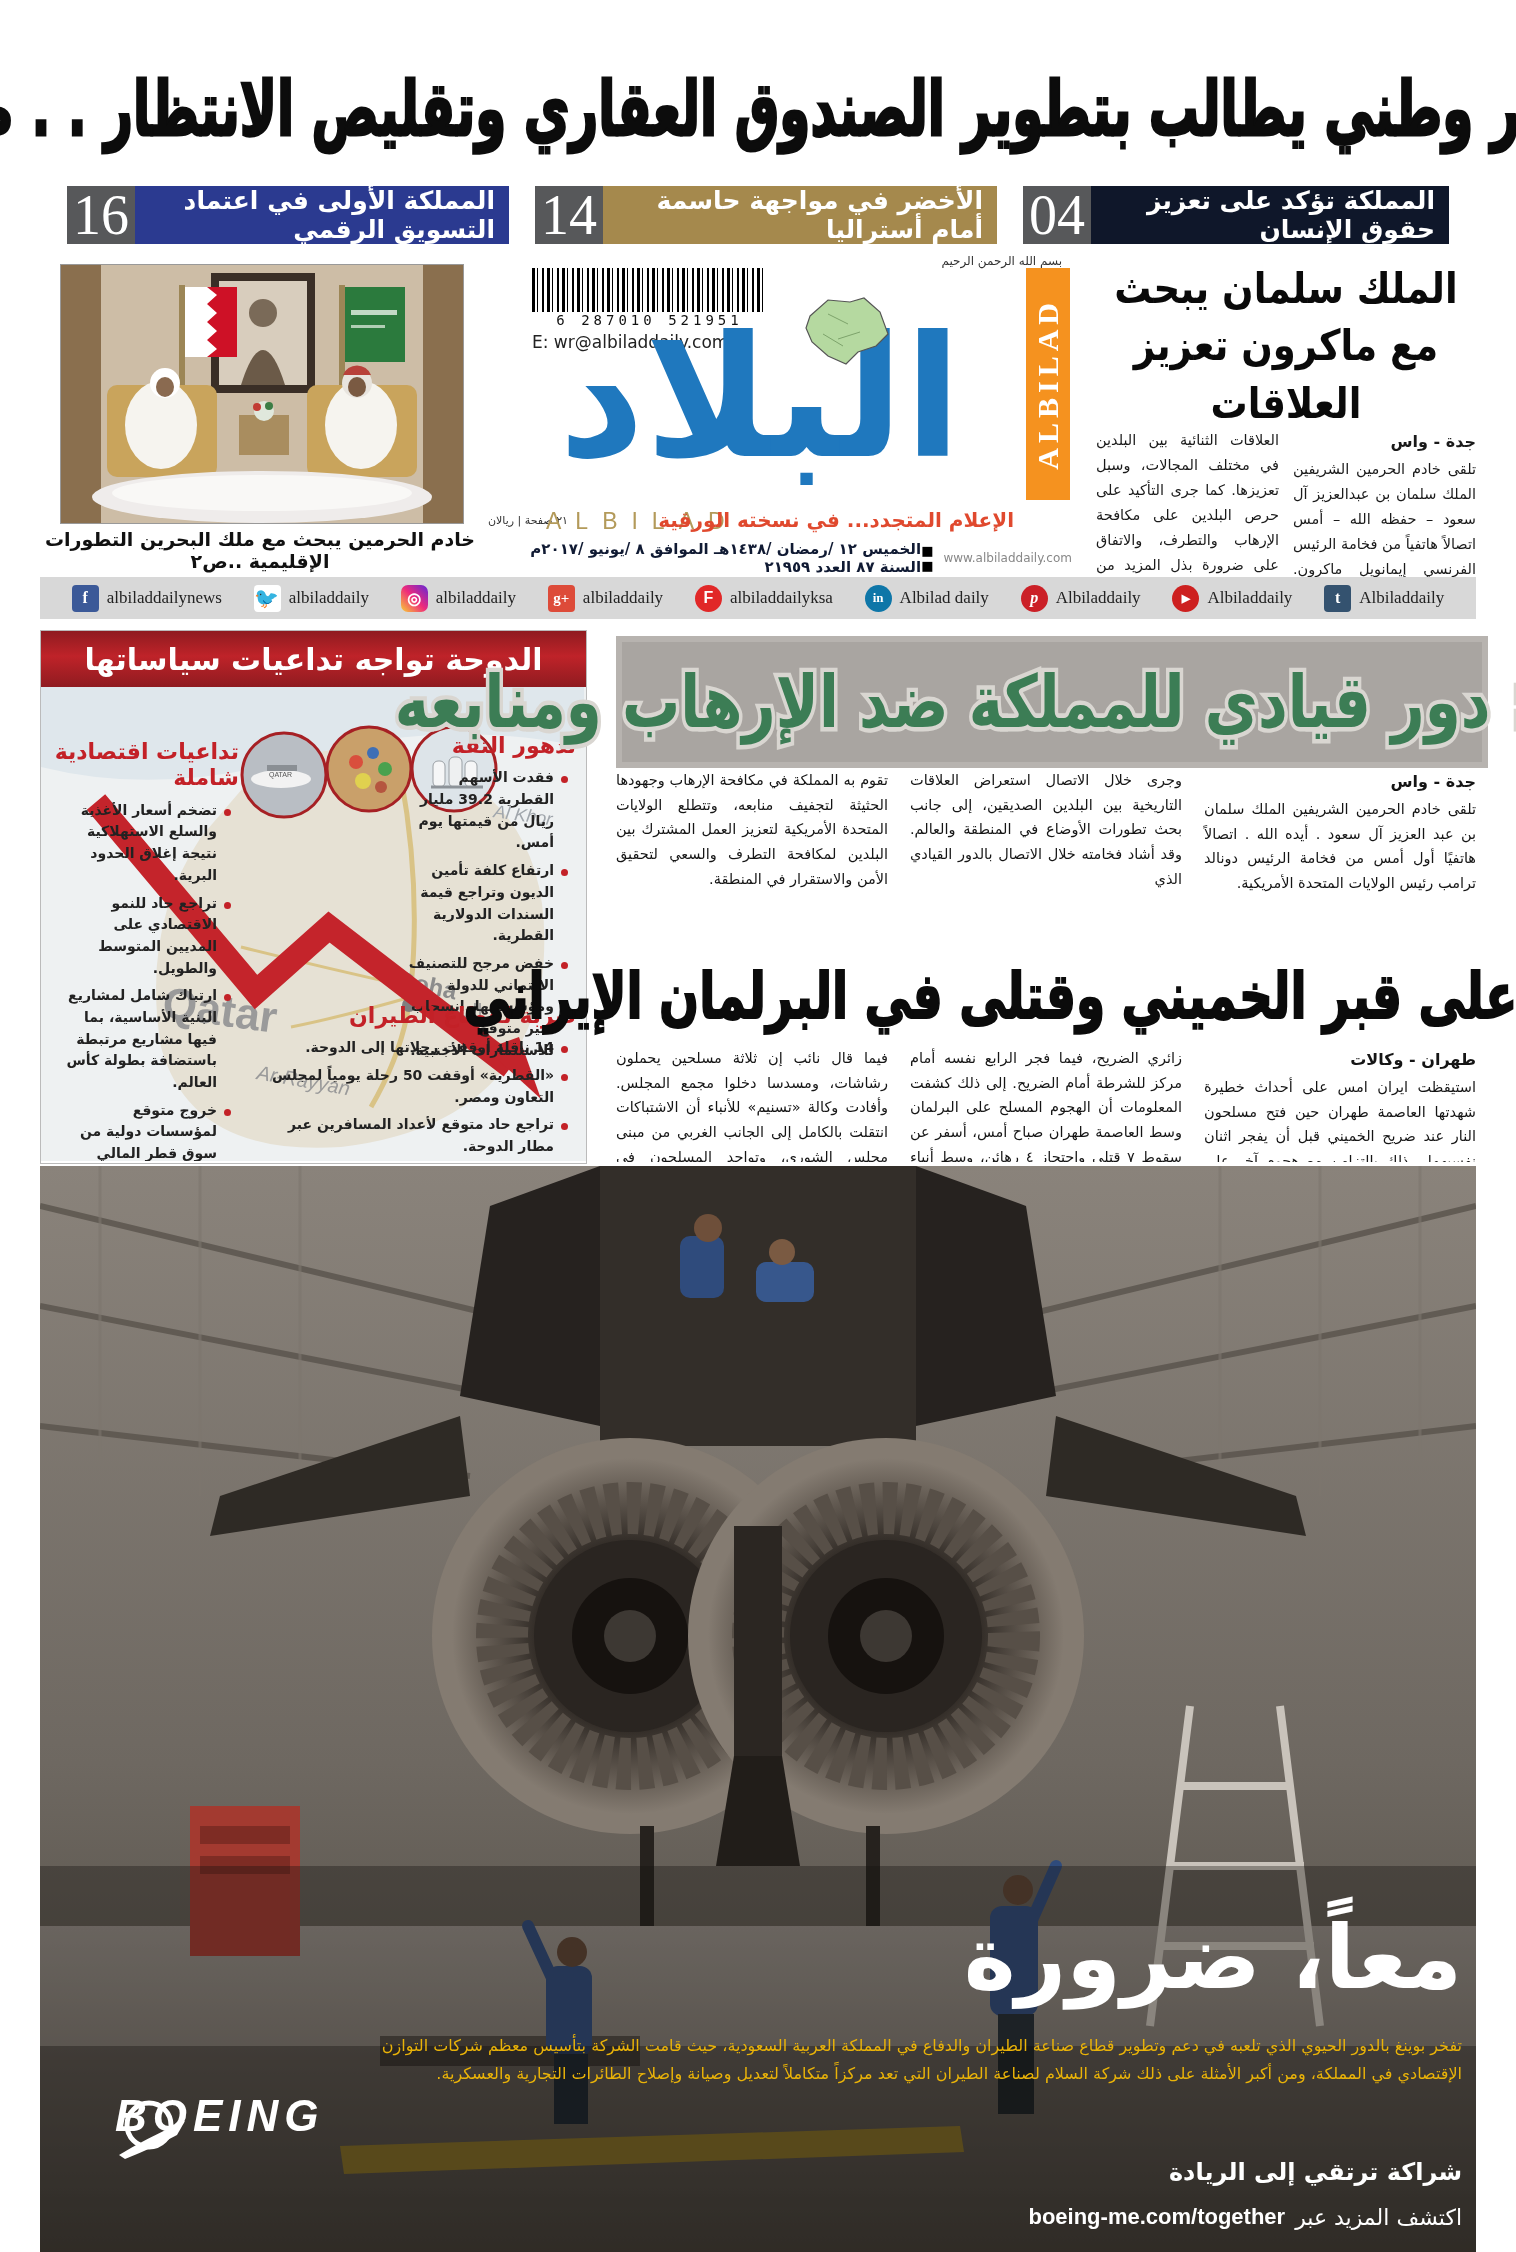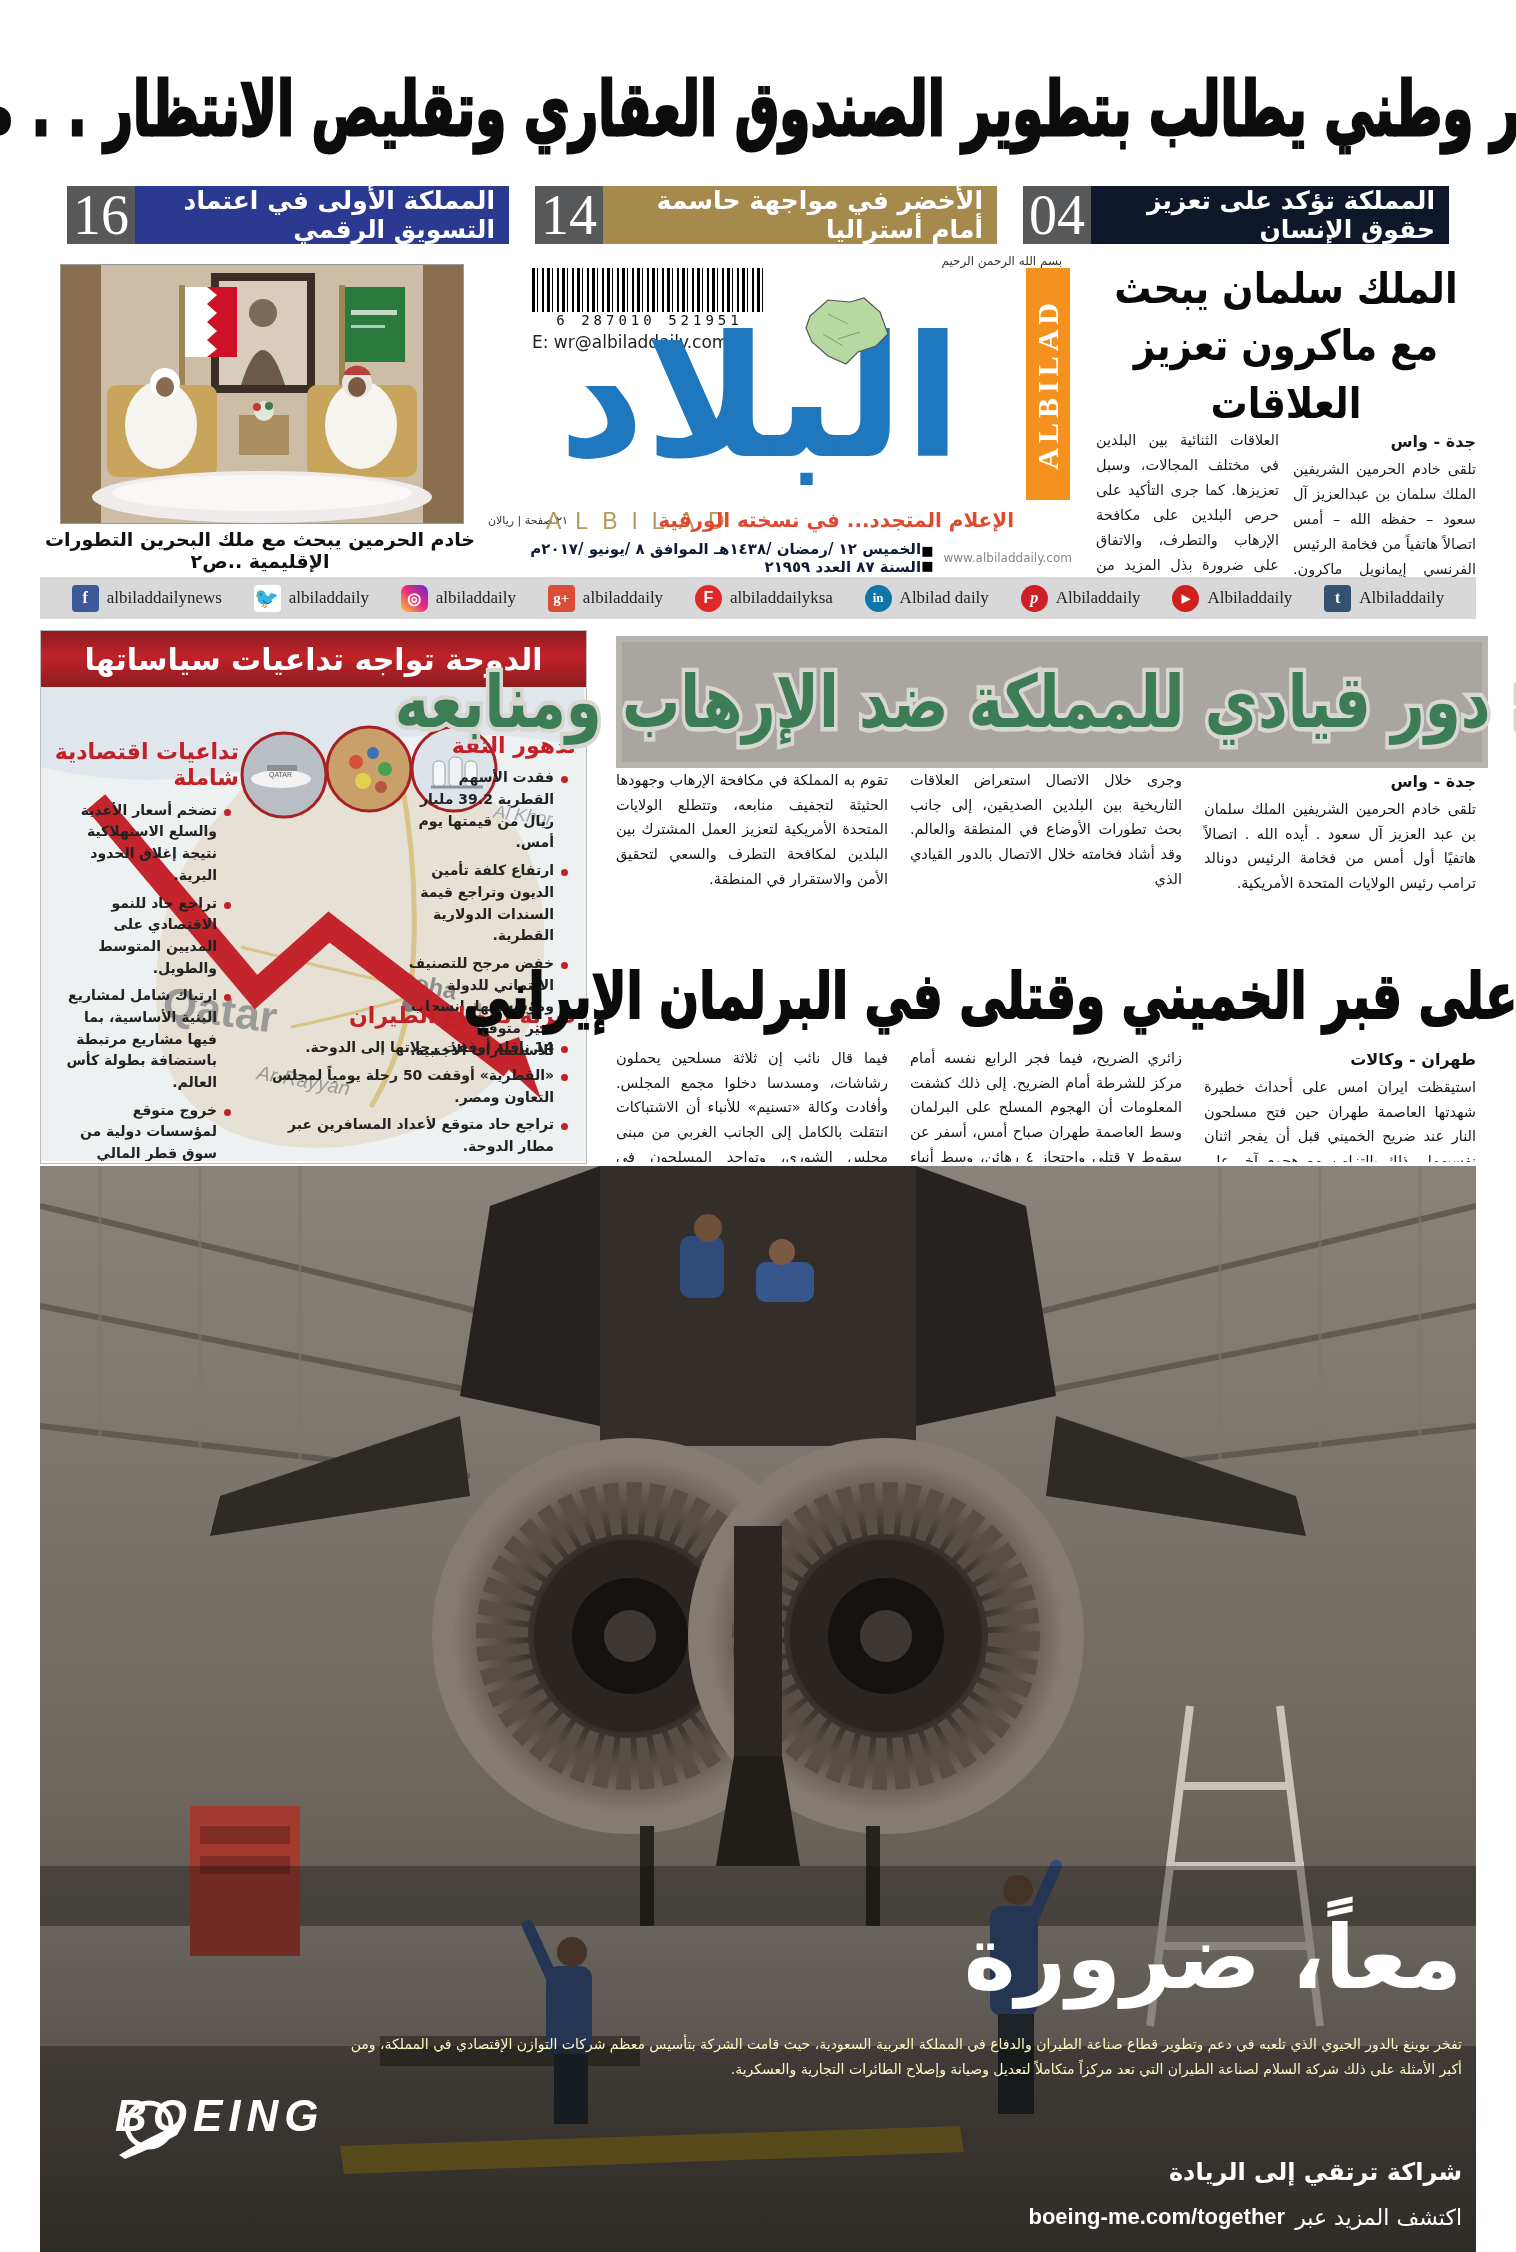--- a/index.html
+++ b/index.html
@@ -106,21 +106,21 @@
   .acol{flex:1;font-size:14.5px;line-height:1.7;text-align:justify;color:#151515;}
   .iran-headline{position:absolute;top:952px;left:616px;width:860px;height:86px;
     display:flex;align-items:center;justify-content:center;}
   .iran-headline span{direction:rtl;white-space:nowrap;font-weight:bold;font-size:47px;color:#0b0b0b;
     -webkit-text-stroke:1.5px #0b0b0b;transform:scaleY(1.35);}
 
   
   .boeing{position:absolute;top:1166px;left:40px;width:1436px;height:1086px;overflow:hidden;background:#55504a;}
   .boeing svg{position:absolute;inset:0;}
   .b-slogan{position:absolute;right:14px;top:740px;color:#fff;font-weight:bold;font-size:88px;direction:rtl;}
-  .b-body{position:absolute;right:14px;top:866px;width:1120px;color:#fef9c3;font-size:14px;
+  .b-body{position:absolute;right:14px;top:866px;width:1120px;color:#eab308;font-size:16px;
     line-height:1.75;direction:rtl;text-align:right;}
   .b-tag{position:absolute;right:14px;top:992px;color:#fff;font-weight:bold;font-size:24px;direction:rtl;}
   .b-cta{position:absolute;right:14px;top:1038px;color:#fff;font-size:22px;direction:rtl;display:flex;gap:10px;align-items:center;}
   .b-cta .lnk{font-family:"Liberation Sans",sans-serif;font-weight:bold;direction:ltr;}
   .b-logo{position:absolute;left:75px;top:925px;display:flex;align-items:center;gap:14px;color:#fff;}
   .b-logo .word{font-family:"Liberation Sans",sans-serif;font-weight:bold;font-style:italic;
     font-size:44px;letter-spacing:6px;}
 </style>
 </head>
 <body>

